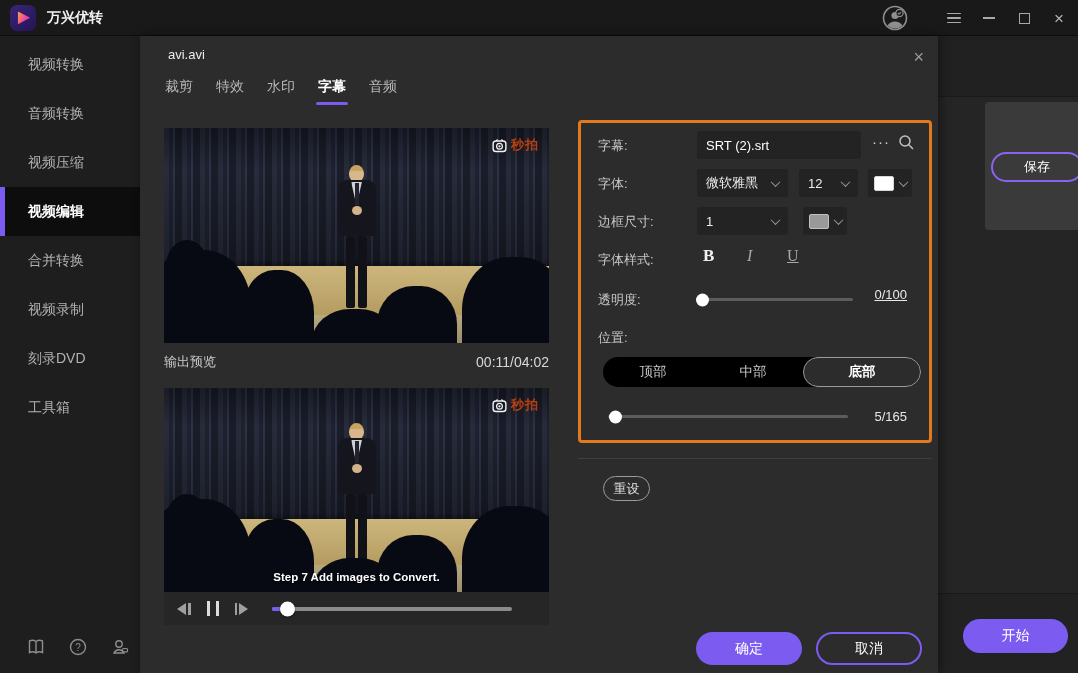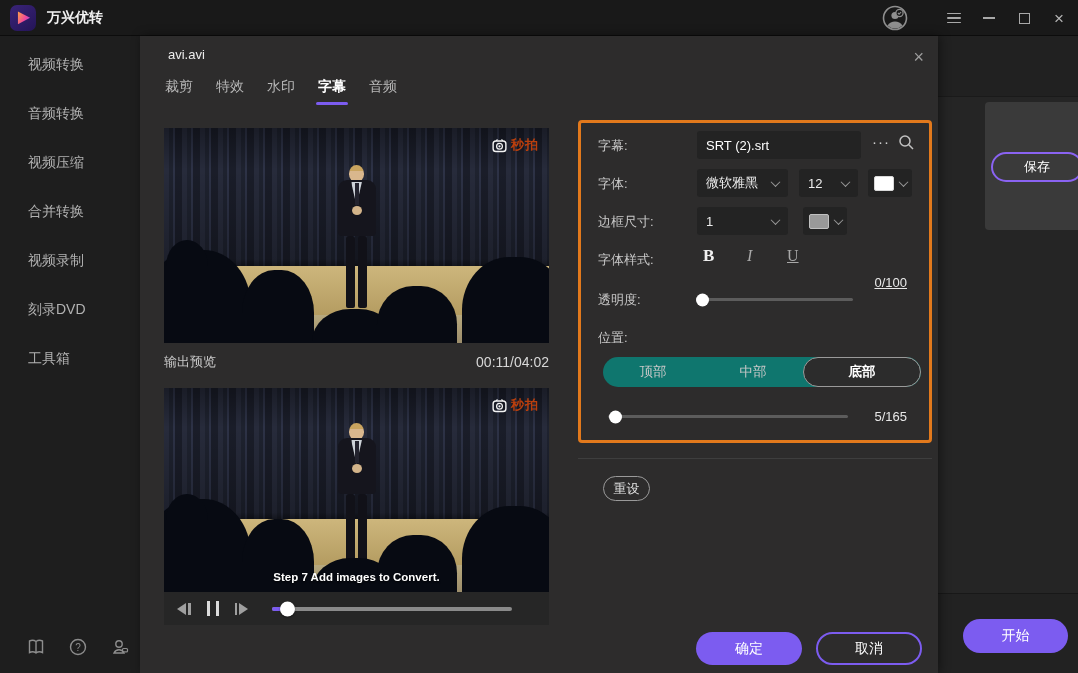--- a/index.html
+++ b/index.html
@@ -102,21 +102,21 @@
   .chev { width:7px; height:7px; border-right:1.5px solid #989898; border-bottom:1.5px solid #989898; transform:rotate(45deg) translate(-1px,-1px); flex:none; margin-left:6px; }
   .swatch { width:20px; height:15px; border:1px solid #d8d8d8; border-radius:2px; flex:none; }
   .swatch.gray-b { border-color:#c0c0c0; }
   .styl { position:absolute; font-family:"Liberation Serif","DejaVu Serif",serif; cursor:pointer; }
   .styl.b { color:#f0f0f0; font-weight:bold; font-size:17px; }
   .styl.i { color:#a8a8a8; font-style:italic; font-size:16px; }
   .styl.u { color:#a8a8a8; text-decoration:underline; font-size:16px; }
   .slider { position:absolute; height:3px; background:#5c5c5c; border-radius:2px; cursor:pointer; }
   .sl-thumb { position:absolute; top:50%; transform:translateY(-50%); width:13px; height:13px; background:#ffffff; border-radius:50%; }
   .pval { position:absolute; right:22px; color:#e8e8e8; font-size:13px; }
-  .seg { position:absolute; left:22px; top:234px; width:318px; height:30px; background:#0f766e; border-radius:15px; display:flex; align-items:center; }
+  .seg { position:absolute; left:22px; top:234px; width:318px; height:30px; background:#000000; border-radius:15px; display:flex; align-items:center; }
   .seg-opt { height:30px; display:flex; align-items:center; justify-content:center; color:#c8c8c8; font-size:13.5px; cursor:pointer; }
   .seg-opt.o1, .seg-opt.o2 { width:100px; }
   .seg-opt.o3 { width:118px; }
   .seg-opt.selected { border:1.5px solid #9a9a9a; border-radius:15px; background:#2c2c2c; color:#ffffff; font-weight:bold; }
 
   .panel-divider { position:absolute; left:438px; top:422px; width:354px; height:1px; background:#3e3e3e; }
   .reset-btn { position:absolute; left:463px; top:440px; width:47px; height:25px; background:transparent; border:1.5px solid #9a9a9a; border-radius:13px; color:#e2e2e2; font-size:13px; cursor:pointer; font-family:inherit; }
   .ok-btn { position:absolute; left:556px; top:596px; width:106px; height:33px; background:#7c5cf0; border:none; border-radius:17px; color:#fff; font-size:14px; cursor:pointer; font-family:inherit; }
   .cancel-btn { position:absolute; left:676px; top:596px; width:106px; height:33px; background:transparent; border:2px solid #7c5cf0; border-radius:17px; color:#fff; font-size:14px; cursor:pointer; font-family:inherit; }
 </style>
@@ -155,20 +155,21 @@
         </div>
       <div class="wc icon-close-x">×</div>
     </div>
   </header>
 
   <aside class="sidebar">
     <div class="side-items">
       <div class="side-item">视频转换</div>
       <div class="side-item">音频转换</div>
       <div class="side-item">视频压缩</div>
+      <div class="side-item active">视频编辑</div>
       <div class="side-item">合并转换</div>
       <div class="side-item">视频录制</div>
       <div class="side-item">刻录DVD</div>
       <div class="side-item">工具箱</div>
     </div>
     <div class="sidebar-footer">
       <div class="sf-icon">
         <svg width="20" height="20" viewBox="0 0 20 20">
             <path d="M10 4.5 C8 3 5.5 3 3.5 4 V15.5 C5.5 14.5 8 14.5 10 16 C12 14.5 14.5 14.5 16.5 15.5 V4 C14.5 3 12 3 10 4.5 Z M10 4.5 V16" fill="none" stroke="#8d8d8d" stroke-width="1.4"></path>
           </svg>
@@ -344,21 +345,21 @@
 
       <span class="plabel" style="left:17px; top:128px;">字体样式:</span>
       <span class="styl b" style="left:122px; top:123px;">B</span>
       <span class="styl i" style="left:166px; top:124px;">I</span>
       <span class="styl u" style="left:206px; top:124px;">U</span>
 
       <span class="plabel" style="left:17px; top:168px;">透明度:</span>
       <div class="slider" style="left:117px; top:175px; width:155px;">
         <div class="sl-thumb" style="left:-2px;"></div>
       </div>
-      <span class="pval" style="top:152px;text-decoration:underline;">0/100</span>
+      <span class="pval" style="top:164px;text-decoration:underline;">0/100</span>
 
       <span class="plabel" style="left:17px; top:206px;">位置:</span>
       <div class="seg">
         <div class="seg-opt o1">顶部</div>
         <div class="seg-opt o2">中部</div>
         <div class="seg-opt o3 selected">底部</div>
       </div>
 
       <div class="slider" style="left:27px; top:292px; width:240px;">
         <div class="sl-thumb" style="left:1px;"></div>

